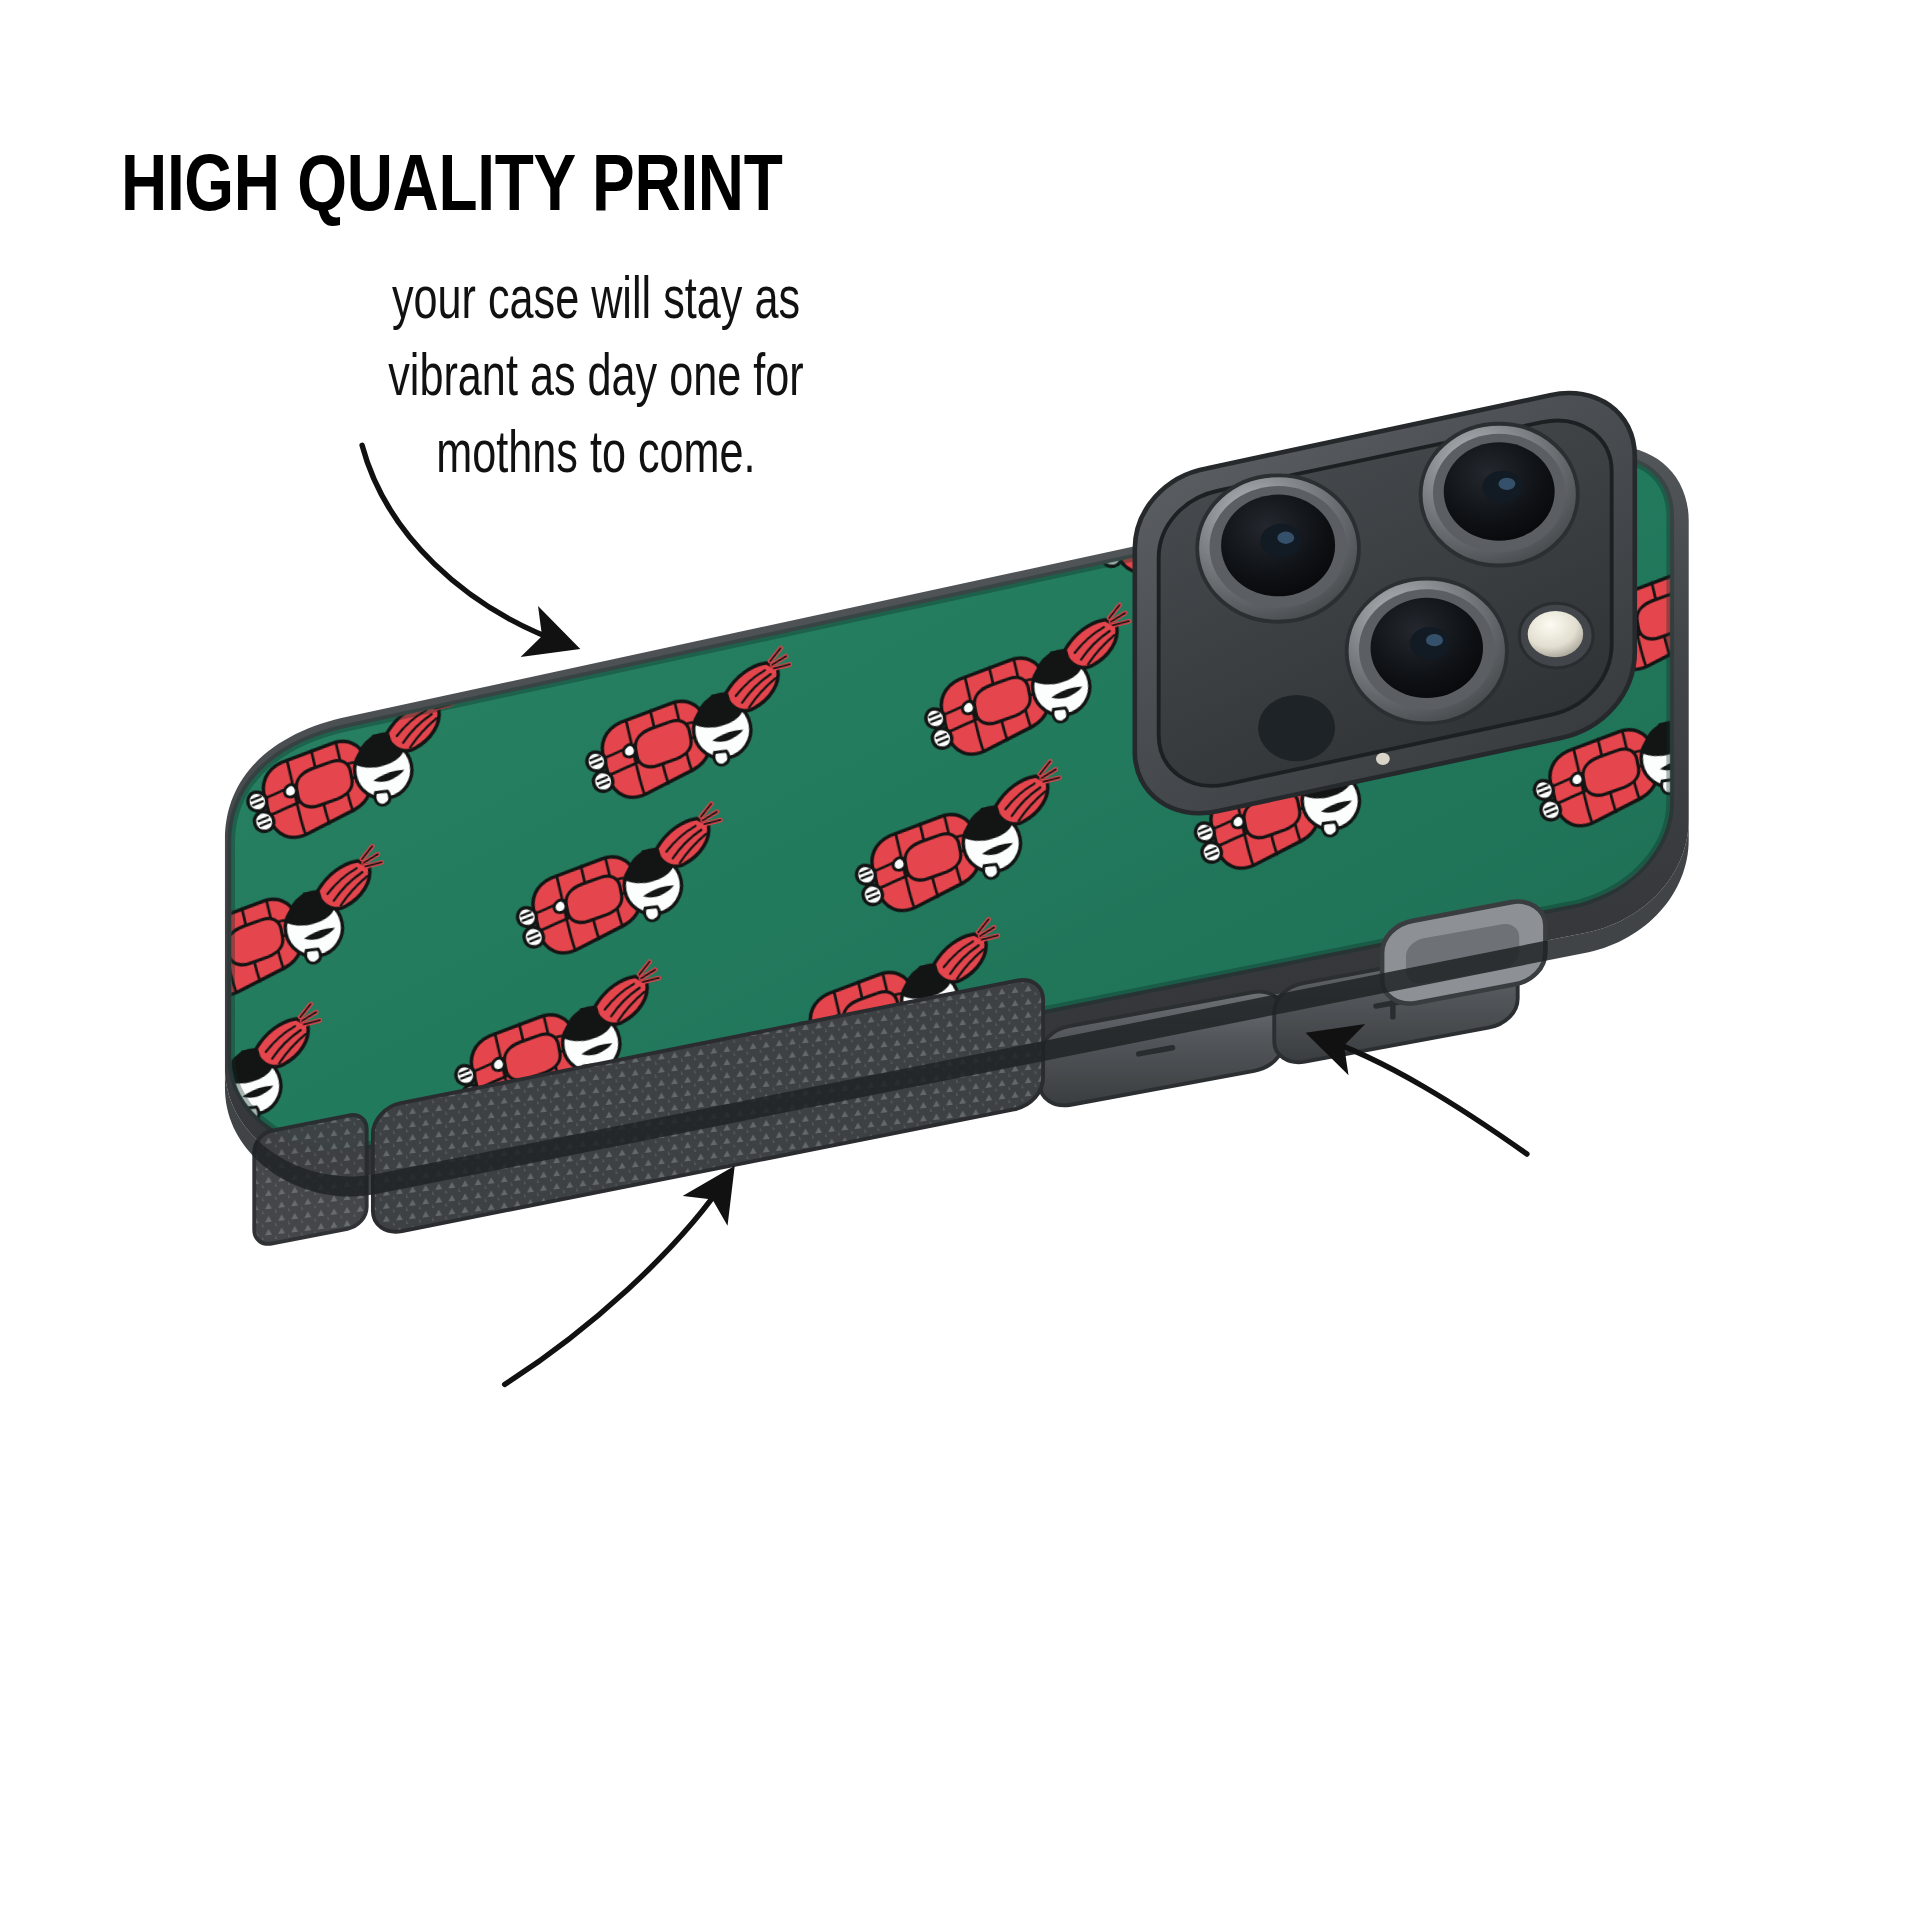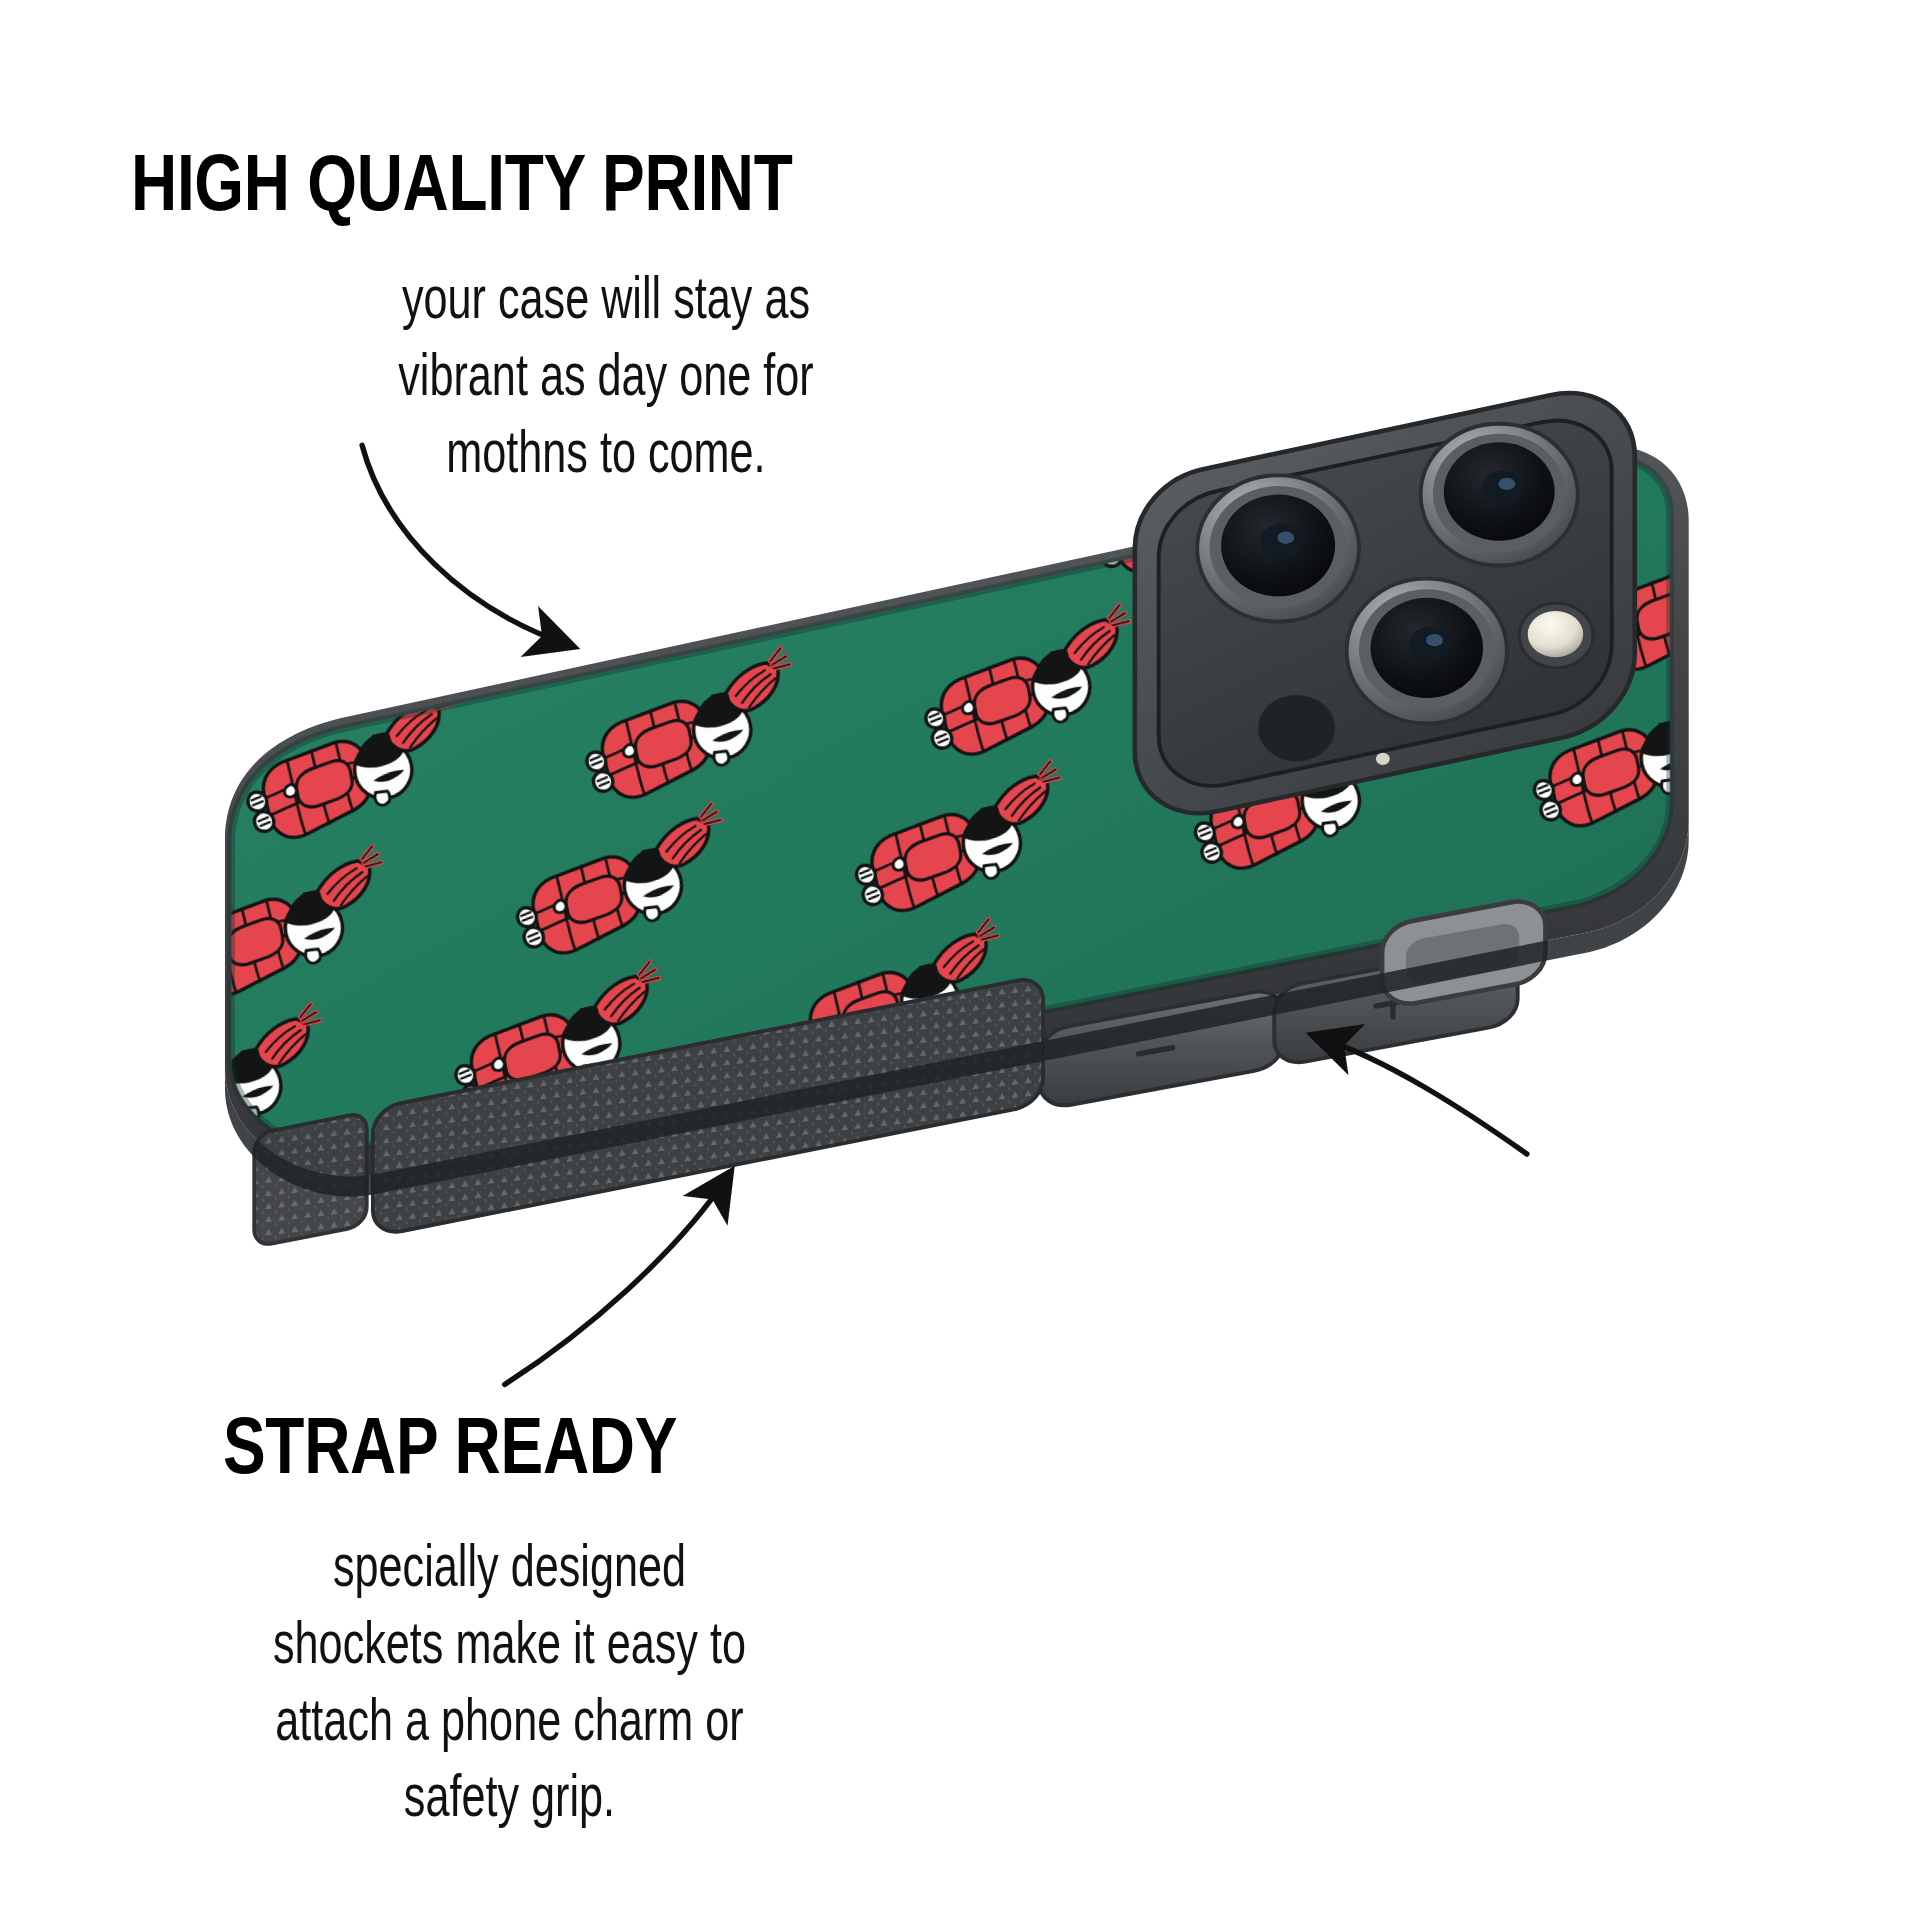--- a/index.html
+++ b/index.html
@@ -26,21 +26,21 @@
     color:#111;
     transform:scaleX(0.72);
     transform-origin:center top;
     line-height:1.28;
     white-space:nowrap;
     text-align:center;
   }
   .f-body div{display:block;}
 
   
-  #blk-hq{left:131px;top:143px;}
+  #blk-hq{left:121px;top:143px;}
   #blk-hq .f-title{font-size:80px;}
   #blk-hq .f-body{font-size:60px;margin-top:37px;margin-left:123px;}
 
   
   #blk-ig{left:1083px;top:1179px;}
   #blk-ig .f-title{font-size:80px;}
   #blk-ig .f-body{font-size:60px;margin-top:46px;margin-left:-7.7px;}
 
   
   #blk-sr{left:223px;top:1406px;}
@@ -454,24 +454,15 @@
   <div class="feature" id="blk-hq">
     <div class="f-title">HIGH QUALITY PRINT</div>
     <div class="f-body">
       <div>your case will stay as</div>
       <div>vibrant as day one for</div>
       <div>mothns to come.</div>
     </div>
   </div>
 
 
-  <div class="feature" id="blk-sr">
-    <div class="f-title">STRAP READY</div>
-    <div class="f-body">
-      <div>specially designed</div>
-      <div>shockets make it easy to</div>
-      <div>attach a phone charm or</div>
-      <div>safety grip.</div>
-    </div>
-  </div>
 
 </div>
 
 
 </body></html>

